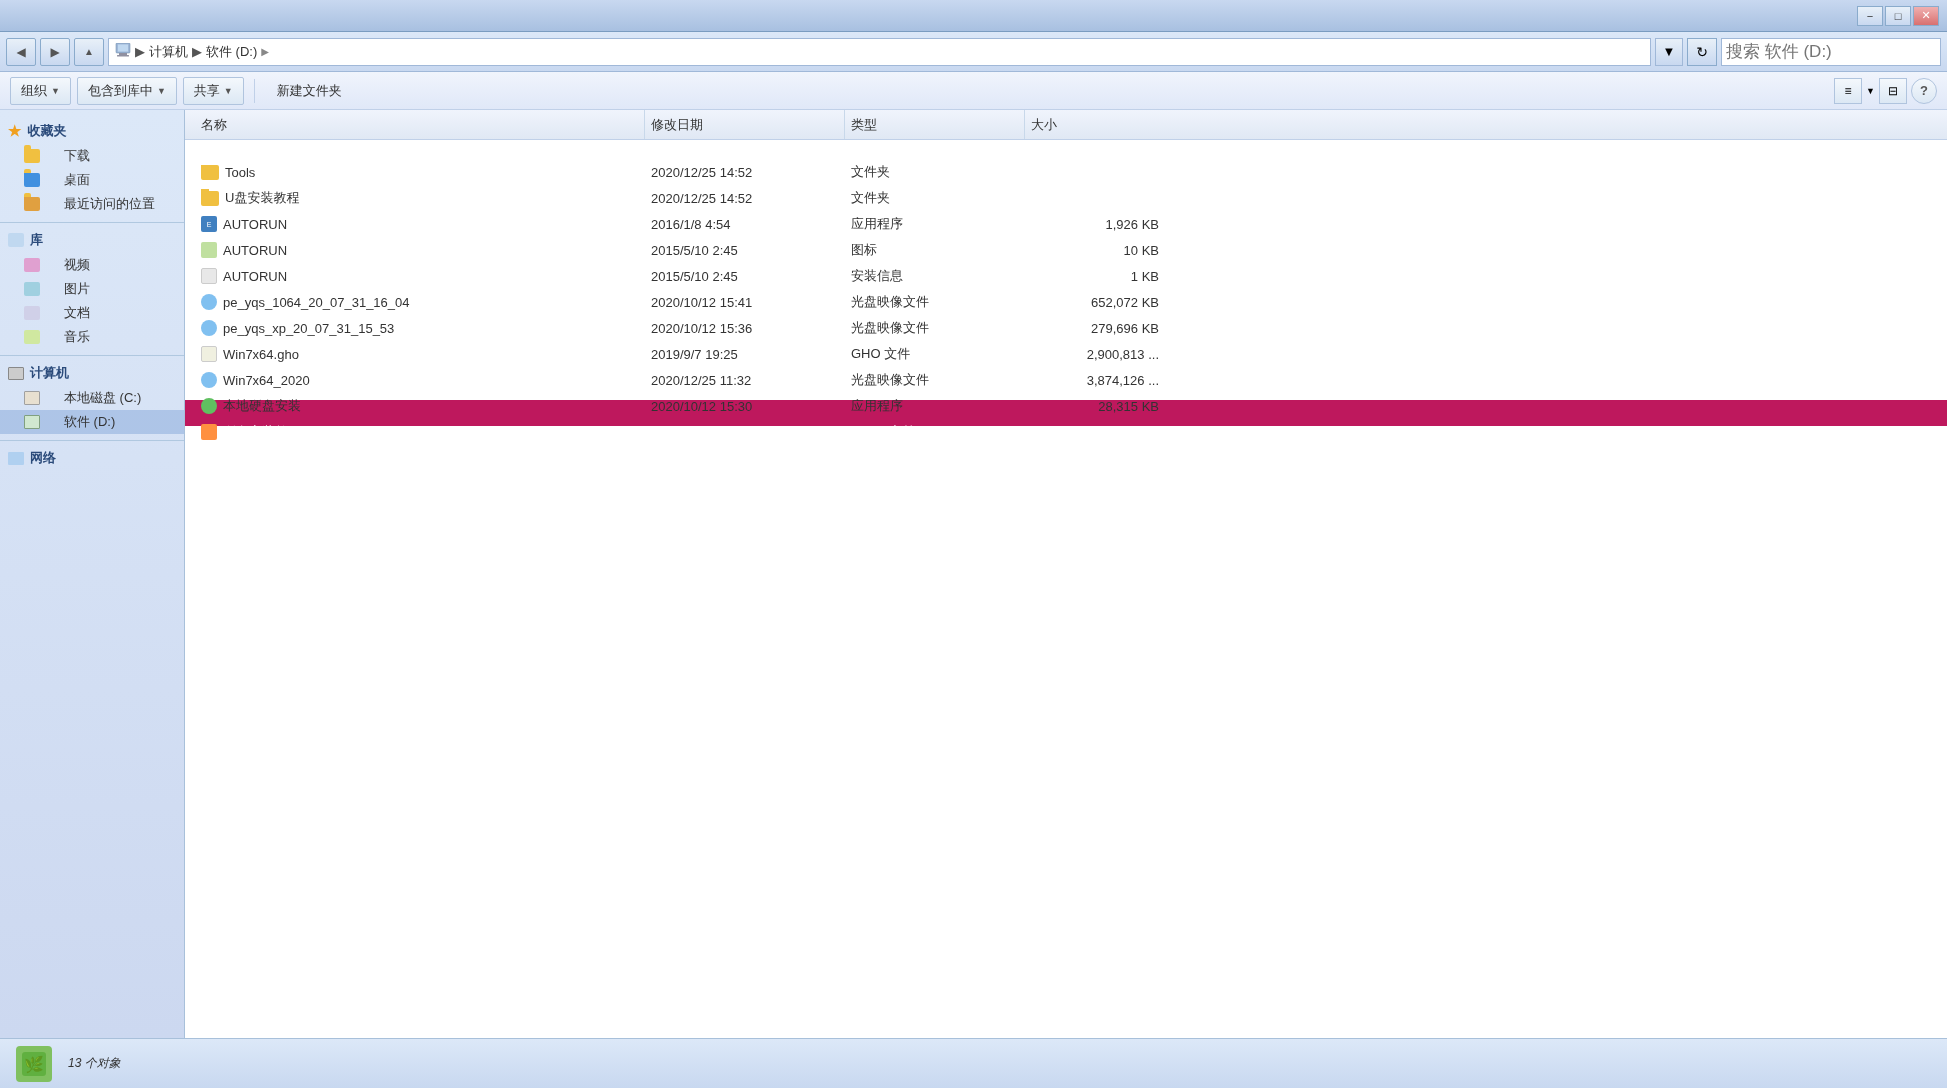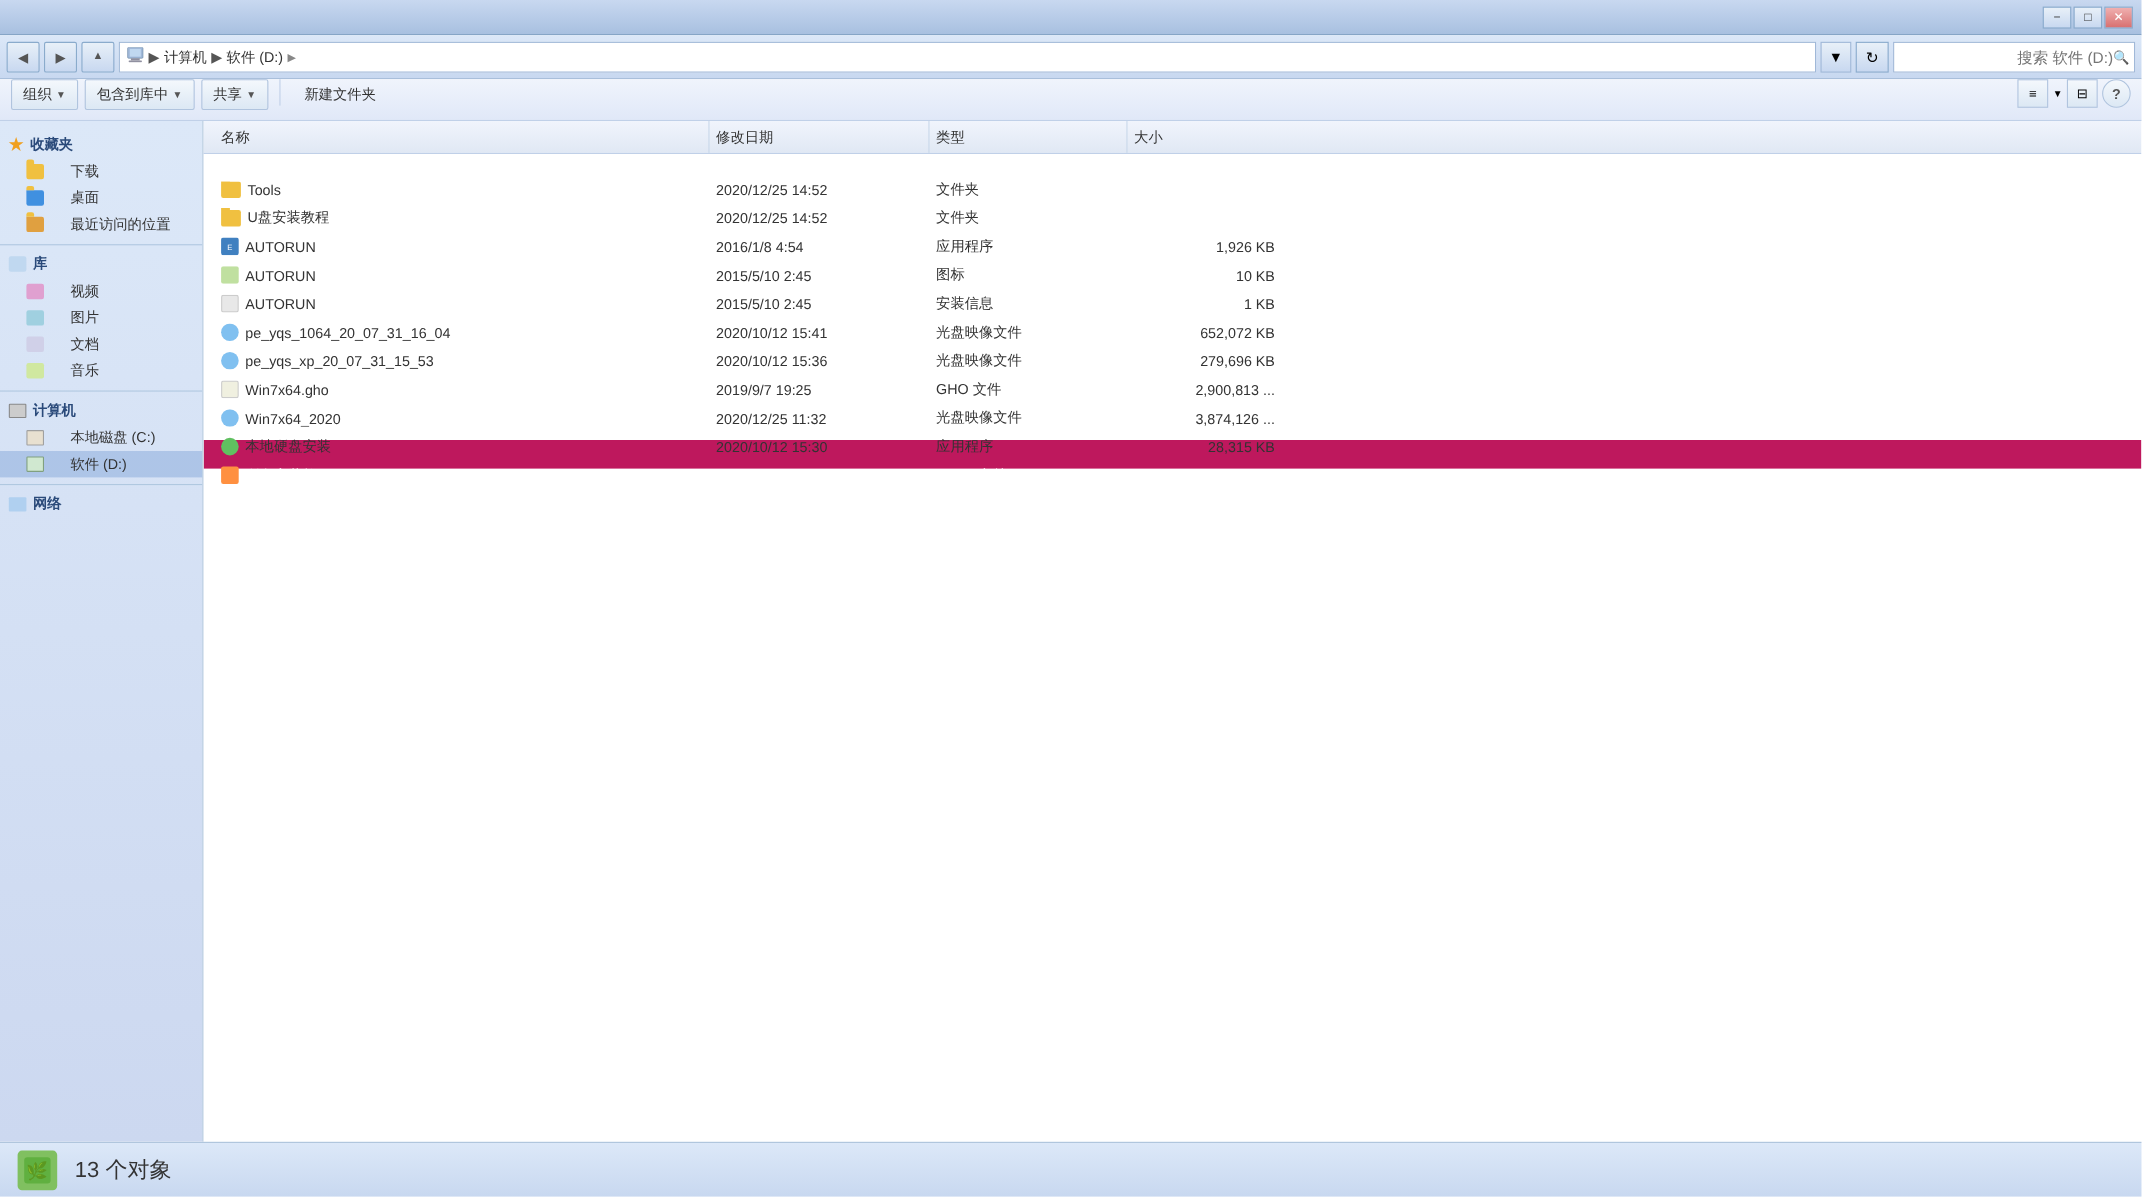--- a/index.html
+++ b/index.html
@@ -106,38 +106,37 @@
       border: 1px solid #a0b8d8;
       background: #fff;
       display: flex;
       align-items: center;
       padding: 0 4px;
     }
     .search-input {
       flex: 1;
       border: none;
       outline: none;
-      font-size: 14px;
+      font-size: 17px;
       color: #000000;
       background: transparent;
-      text-align: right;
     }
     .search-icon-btn {
       cursor: pointer;
       color: #666;
       font-size: 12px;
     }
 
     
     .toolbar {
       height: 38px;
       background: linear-gradient(to bottom, #f0f4fc 0%, #e0e8f8 100%);
       border-bottom: 1px solid #c0d0e8;
       display: flex;
-      align-items: flex-start;
+      align-items: center;
       padding: 0 10px;
       gap: 6px;
     }
     .toolbar-btn {
       height: 28px;
       padding: 0 10px;
       border: 1px solid #b0c4de;
       background: linear-gradient(to bottom, #f4f8fc, #dce8f4);
       cursor: pointer;
       display: flex;
@@ -466,22 +465,23 @@
       height: 36px;
       background: #80c060;
       border-radius: 4px;
       display: flex;
       align-items: center;
       justify-content: center;
       color: #fff;
       font-size: 18px;
     }
     .status-text {
-      font-size: 20px;
+      font-size: 12px;
       color: #333;
+      font-style: italic;
     }
 
     
     .file-list::-webkit-scrollbar { width: 14px; }
     .file-list::-webkit-scrollbar-track { background: #f0f0f0; }
     .file-list::-webkit-scrollbar-thumb { background: #b0c8e0; border: 1px solid #a0b8d0; }
   </style>
 </head>
 <body>
 

